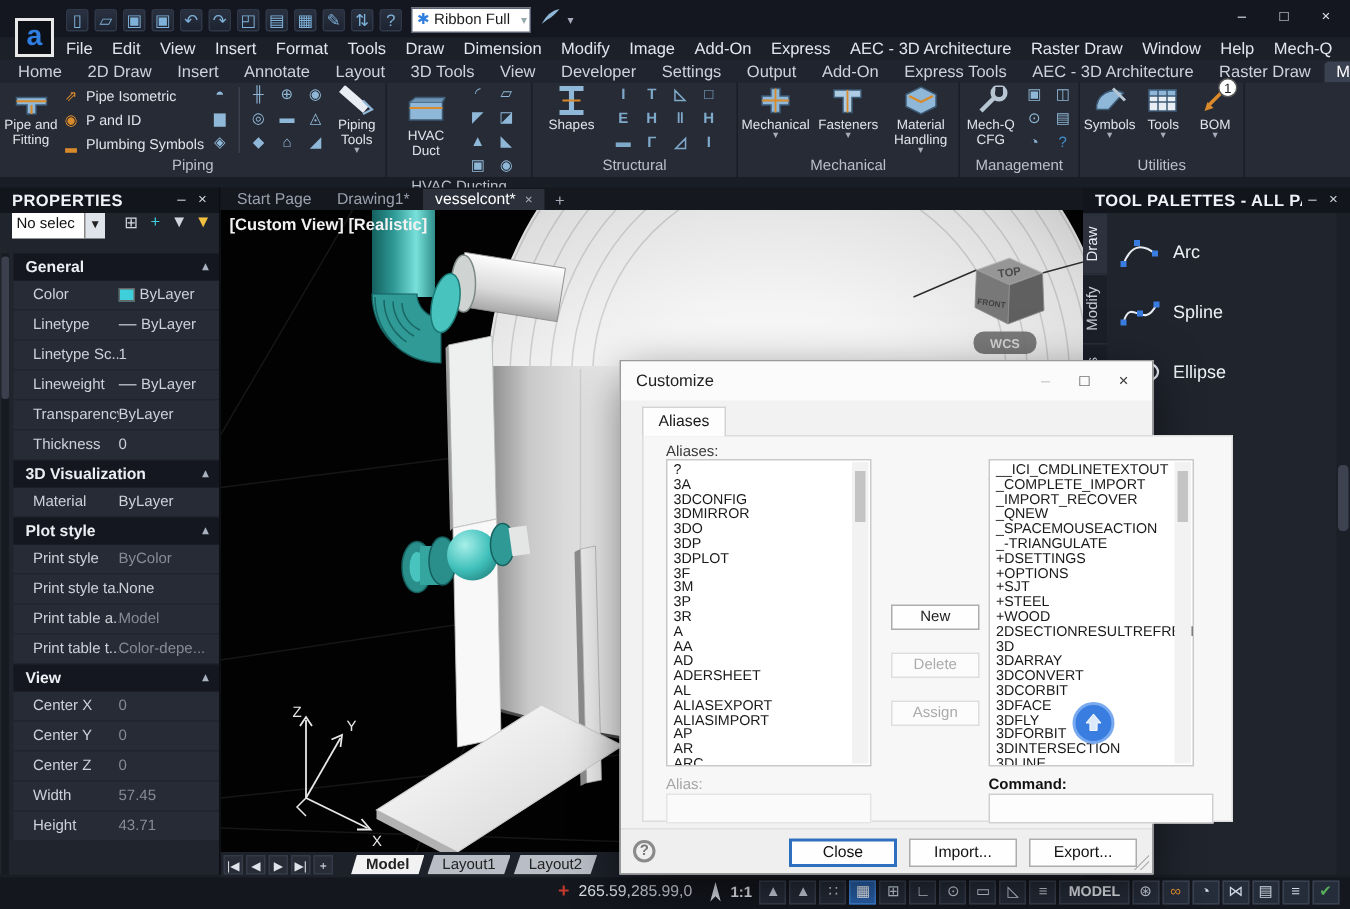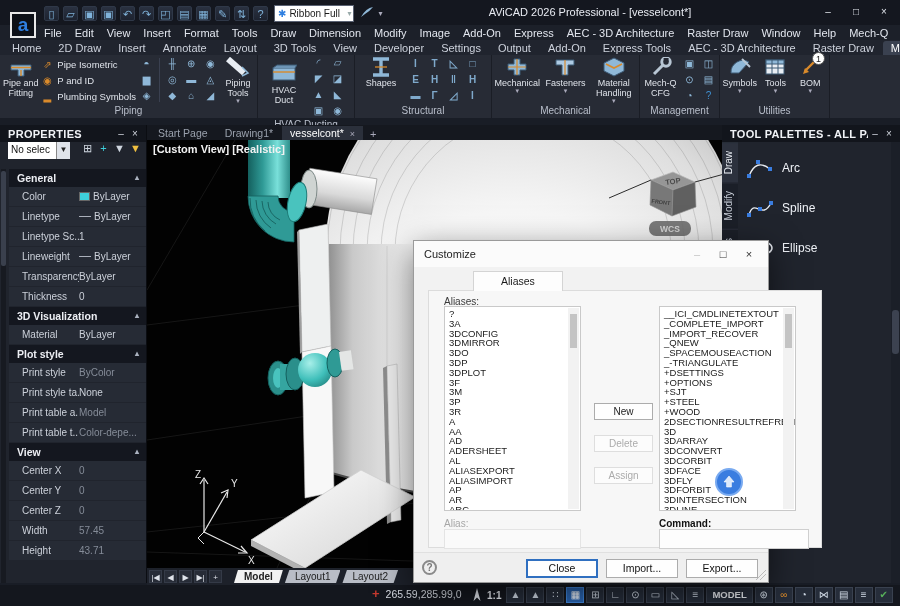--- a/index.html
+++ b/index.html
@@ -125,21 +125,21 @@
 
   
   .dialog { position:absolute; left:413px; top:240px; width:356px; height:343px; background:#f2f2f2;
     border:1px solid #9a9a9a; box-shadow:0 10px 30px rgba(0,0,0,.55); z-index:50; font-size:10.5px; color:#1a1a1a; }
   .dlg-tb { height:26px; background:#fbfbfb; display:flex; align-items:center; padding:0 6px 0 10px; }
   .dlg-tb .t { flex:1; font-size:11px; color:#222; }
   .dlg-tb .b { width:26px; text-align:center; font-size:11px; color:#333; }
   .dlg-tb .b.dis { color:#c6c6c6; }
   .dlg-tabstrip { position:absolute; left:14px; top:30px; }
   .dlg-tab { display:inline-block; background:#fdfdfd; border:1px solid #d4d4d4; border-bottom:none;
-    padding:3px 27px 4px; font-size:10.5px; position:relative; z-index:2;margin-left:45px; }
+    padding:3px 10px 4px; font-size:10.5px; position:relative; z-index:2; }
   .dlg-pane { position:absolute; left:14px; top:49px; width:394px; height:258px; background:#f7f7f7;
     border:1px solid #dcdcdc; }
   .dlg-label { position:absolute; font-size:10px; color:#3a3a3a; }
   .dlg-label.dis { color:#a6a6a6; }
   .lbox { position:absolute; background:#fff; border:1px solid #c9c9c9; overflow:hidden; padding:2px 14px 0 4px; }
   .lbitem { font-size:9.5px; line-height:9.8px; color:#1a1a1a; white-space:nowrap; }
   .lb-scroll { position:absolute; right:1px; top:1px; bottom:1px; width:11px; background:#f2f2f2; }
   .lb-thumb { position:absolute; left:2px; top:6px; width:7px; height:34px; background:#c4c4c4; }
   .midbtn { position:absolute; left:180px; width:59px; height:17px; background:#fefefe;
     border:1px solid #acacac; font-size:10px; text-align:center; line-height:15px; color:#222; }
@@ -201,21 +201,20 @@
         <span class="lab">Ribbon Full</span>
         <span class="car">▾</span>
       </div>
       <span class="quill">
         <svg width="14" height="12" viewBox="0 0 14 12">
             <path d="M1,11 Q6,2 13,1 Q9,6 5,8 Z" fill="#8fb8d8"></path>
           </svg>
       </span>
       <span class="more-caret">▾</span>
     </div>
-    <div class="wtitle">AViCAD 2026 Professional - [vesselcont*]</div>
     <div class="winbtns">
       <span class="winbtn">–</span>
       <span class="winbtn">□</span>
       <span class="winbtn">×</span>
     </div>
   </div>
   <div class="applogo">a</div>
 
   <div class="menubar">
       <div>File</div>

